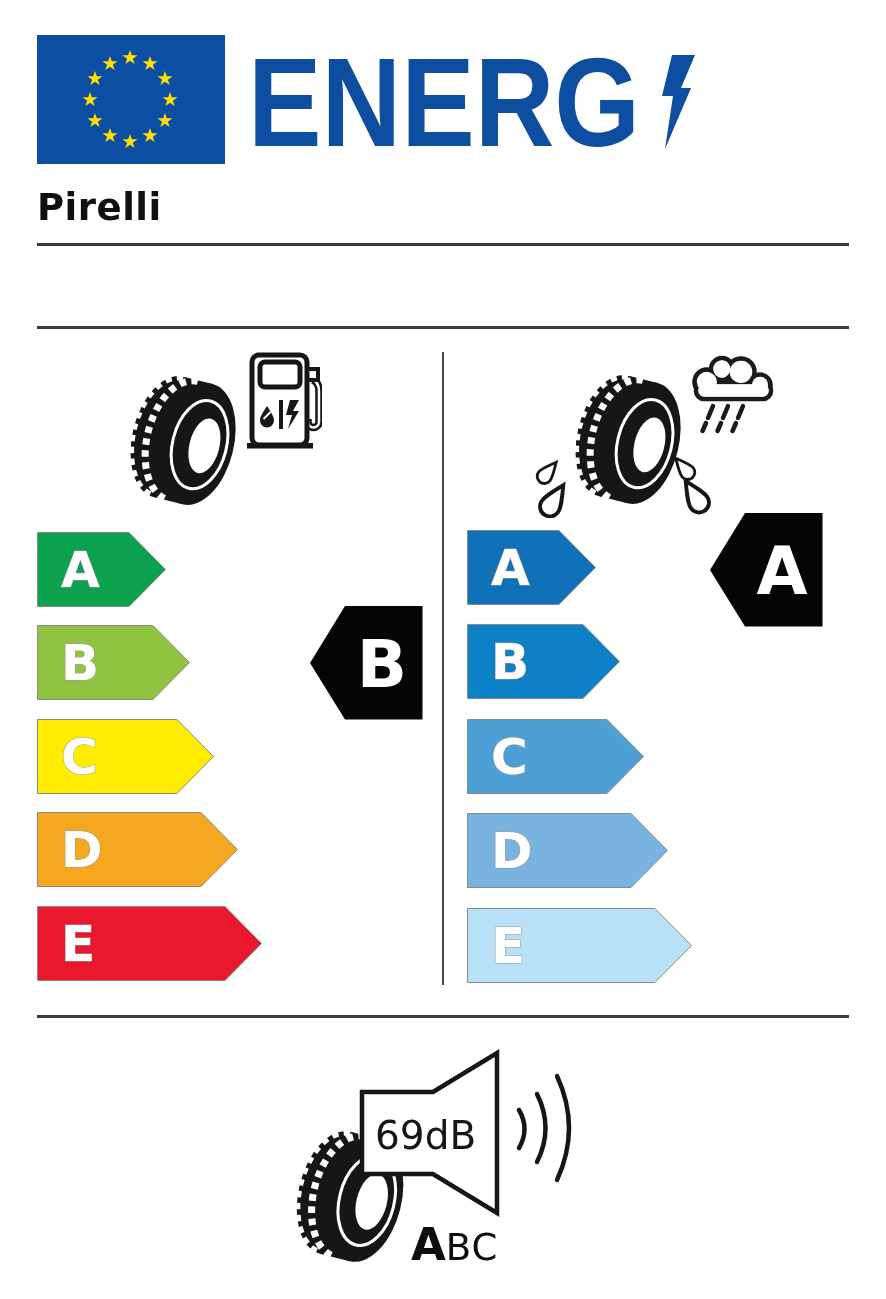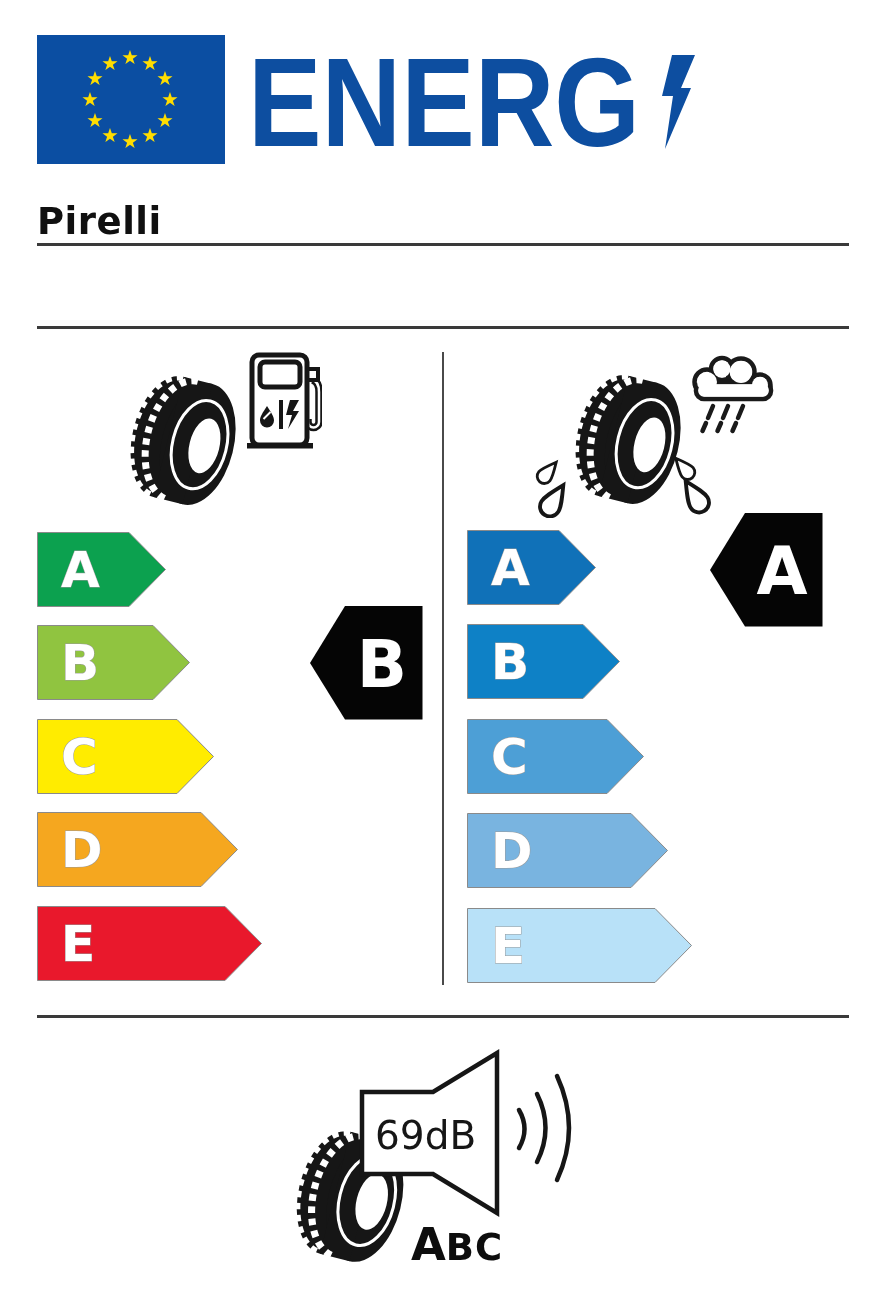--- a/index.html
+++ b/index.html
@@ -2,40 +2,40 @@
 <html><head>
 <meta charset="utf-8">
 <style>
   html,body{margin:0;padding:0;background:#fff;}
   #label{
     position:relative;width:886px;height:1299px;background:#fff;overflow:hidden;
     font-family:"DejaVu Sans","Liberation Sans",sans-serif;
   }
   .abs{position:absolute;}
   .brand{
-    left:37px;top:200px;font-size:37px;font-weight:bold;color:#101010;letter-spacing:.5px;
+    left:37px;top:186px;font-size:37px;font-weight:bold;color:#101010;letter-spacing:.5px;
   }
   .rule{left:37px;width:812px;height:3px;background:#3a3a3a;}
   .divider{left:442px;top:352px;width:2px;height:633px;background:#4a4a4a;}
   .arrow-text{
     font-family:"DejaVu Sans","Liberation Sans",sans-serif;
     font-weight:bold;font-size:50px;fill:#ffffff;stroke:#9b9b9b;stroke-width:1px;
     paint-order:stroke;
   }
   .indicator-text{
     font-family:"DejaVu Sans","Liberation Sans",sans-serif;
     font-weight:bold;font-size:66px;fill:#ffffff;
   }
   .speaker-db{
     font-family:"DejaVu Sans","Liberation Sans",sans-serif;
     font-size:39px;fill:#161616;
   }
   .noise-classes{left:411px;top:1222px;display:flex;align-items:baseline;color:#0d0d0d;}
   .noise-bold{font-size:45px;font-weight:bold;line-height:1;}
-  .noise-rest{font-size:37px;font-weight:bold;line-height:1;letter-spacing:1px;}
+  .noise-rest{font-size:37px;font-weight:normal;line-height:1;letter-spacing:1px;}
   svg{display:block;}
 </style>
 </head>
 <body>
 
 <div id="label">
 
   <svg class="abs" style="left:37px;top:35px" width="188" height="129" viewBox="0 0 188 129">
     <rect x="0" y="0" width="188" height="129" fill="#0B4EA2"></rect>
     <g font-size="19.5" text-anchor="middle" font-family="DejaVu Sans, Liberation Sans, sans-serif" fill="#FFDD00">

